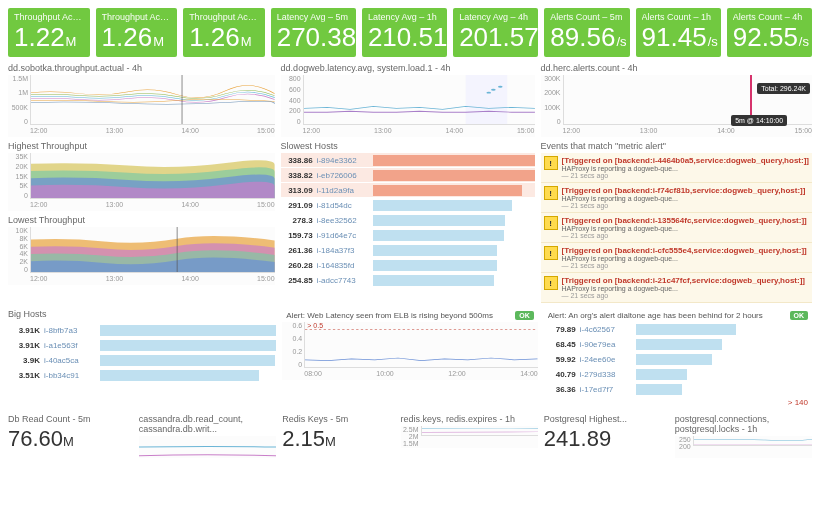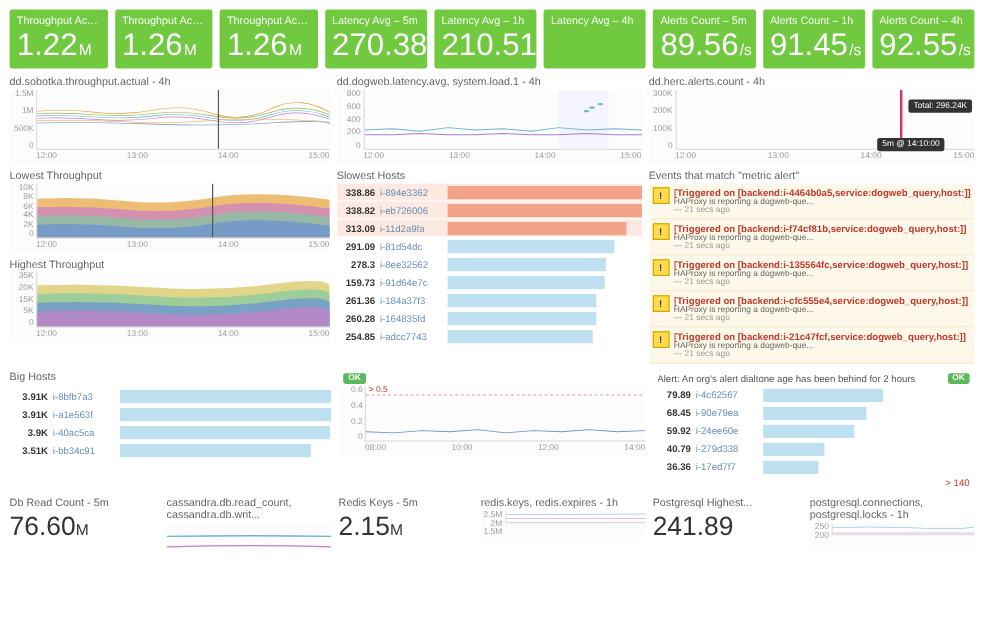--- a/index.html
+++ b/index.html
@@ -83,20 +83,24 @@
       </div>
       <div class="tile" style="flex: 1 1 0%;">
         <div class="tile-label">Latency Avg – 1h</div>
         <div class="tile-val">
           <span>210.51</span>
           <span class="tile-unit"></span>
         </div>
       </div>
       <div class="tile" style="flex: 1 1 0%;">
         <div class="tile-label">Latency Avg – 4h</div>
+        <div class="tile-val">
+          <span>201.57</span>
+          <span class="tile-unit"></span>
+        </div>
       </div>
       <div class="tile" style="flex: 1 1 0%;">
         <div class="tile-label">Alerts Count – 5m</div>
         <div class="tile-val">
           <span>89.56</span>
           <span class="tile-unit">/s</span>
         </div>
       </div>
       <div class="tile" style="flex: 1 1 0%;">
         <div class="tile-label">Alerts Count – 1h</div>
@@ -137,62 +141,62 @@
         </svg></div>
         <div class="axis-b" id="ax-tp-x">
               <span>12:00</span>
               <span>13:00</span>
               <span>14:00</span>
               <span>15:00</span>
             </div>
       </div>
     </div>
     <div>
+      <div class="section-label">Highest Throughput</div>
+      <div class="chart" style="height:58px">
+        <div class="axis-l" id="ax-hi-y">
+              <span>35K</span>
+              <span>20K</span>
+              <span>15K</span>
+              <span>5K</span>
+              <span>0</span>
+            </div>
+        <div class="plot"><svg width="100%" height="100%" preserveAspectRatio="none" viewBox="0 0 100 50">
+          <path d="M0,50 L0,12 Q20,10 40,14 T80,11 T100,13 L100,50 Z" fill="#d6c45a" opacity="0.7"></path>
+          <path d="M0,50 L0,20 Q20,18 40,22 T80,19 T100,21 L100,50 Z" fill="#7fc9a3" opacity="0.7"></path>
+          <path d="M0,50 L0,28 Q20,26 40,30 T80,27 T100,29 L100,50 Z" fill="#6a8fd6" opacity="0.7"></path>
+          <path d="M0,50 L0,36 Q20,34 40,38 T80,35 T100,37 L100,50 Z" fill="#c97fc9" opacity="0.7"></path>
+        </svg></div>
+        <div class="axis-b" id="ax-hi-x">
+              <span>12:00</span>
+              <span>13:00</span>
+              <span>14:00</span>
+              <span>15:00</span>
+            </div>
+      </div>
+    </div>
+    <div>
       <div class="section-label">Lowest Throughput</div>
       <div class="chart" style="height:58px">
         <div class="axis-l" id="ax-lo-y">
               <span>10K</span>
               <span>8K</span>
               <span>6K</span>
               <span>4K</span>
               <span>2K</span>
               <span>0</span>
             </div>
         <div class="plot"><svg width="100%" height="100%" preserveAspectRatio="none" viewBox="0 0 100 50">
           <path d="M0,50 L0,14 Q15,12 30,16 T60,13 T100,15 L100,50 Z" fill="#e8a23a" opacity="0.7"></path>
           <path d="M0,50 L0,22 Q15,20 30,24 T60,21 T100,23 L100,50 Z" fill="#c97fc9" opacity="0.7"></path>
           <path d="M0,50 L0,30 Q15,28 30,32 T60,29 T100,31 L100,50 Z" fill="#7fc9a3" opacity="0.7"></path>
           <path d="M0,50 L0,38 Q15,36 30,40 T60,37 T100,39 L100,50 Z" fill="#6a8fd6" opacity="0.7"></path>
           <line x1="60" y1="0" x2="60" y2="50" stroke="#555" stroke-width="0.4"></line>
         </svg></div>
         <div class="axis-b" id="ax-lo-x">
-              <span>12:00</span>
-              <span>13:00</span>
-              <span>14:00</span>
-              <span>15:00</span>
-            </div>
-      </div>
-    </div>
-    <div>
-      <div class="section-label">Highest Throughput</div>
-      <div class="chart" style="height:58px">
-        <div class="axis-l" id="ax-hi-y">
-              <span>35K</span>
-              <span>20K</span>
-              <span>15K</span>
-              <span>5K</span>
-              <span>0</span>
-            </div>
-        <div class="plot"><svg width="100%" height="100%" preserveAspectRatio="none" viewBox="0 0 100 50">
-          <path d="M0,50 L0,12 Q20,10 40,14 T80,11 T100,13 L100,50 Z" fill="#d6c45a" opacity="0.7"></path>
-          <path d="M0,50 L0,20 Q20,18 40,22 T80,19 T100,21 L100,50 Z" fill="#7fc9a3" opacity="0.7"></path>
-          <path d="M0,50 L0,28 Q20,26 40,30 T80,27 T100,29 L100,50 Z" fill="#6a8fd6" opacity="0.7"></path>
-          <path d="M0,50 L0,36 Q20,34 40,38 T80,35 T100,37 L100,50 Z" fill="#c97fc9" opacity="0.7"></path>
-        </svg></div>
-        <div class="axis-b" id="ax-hi-x">
               <span>12:00</span>
               <span>13:00</span>
               <span>14:00</span>
               <span>15:00</span>
             </div>
       </div>
     </div>
   </div>
 
   <div class="col" style="flex:1;gap:4px">
@@ -714,20 +718,21 @@
             <div class="v">3.51K</div>
             <div class="l">i-bb34c91</div>
             <div class="b">
               <div style="width:90%"></div>
             </div>
           </div>
         </div>
   </div>
   <div class="col" style="flex:1">
     <div class="alert-hdr">
+      <span class="t">Alert: Web Latency seen from ELB is rising beyond 500ms</span>
       <span class="ok-badge">OK</span>
     </div>
     <div class="chart" style="height:58px">
       <div class="axis-l" id="ax-aw-y">
             <span>0.6</span>
             <span>0.4</span>
             <span>0.2</span>
             <span>0</span>
           </div>
       <div class="plot"><svg width="100%" height="100%" preserveAspectRatio="none" viewBox="0 0 100 50">

